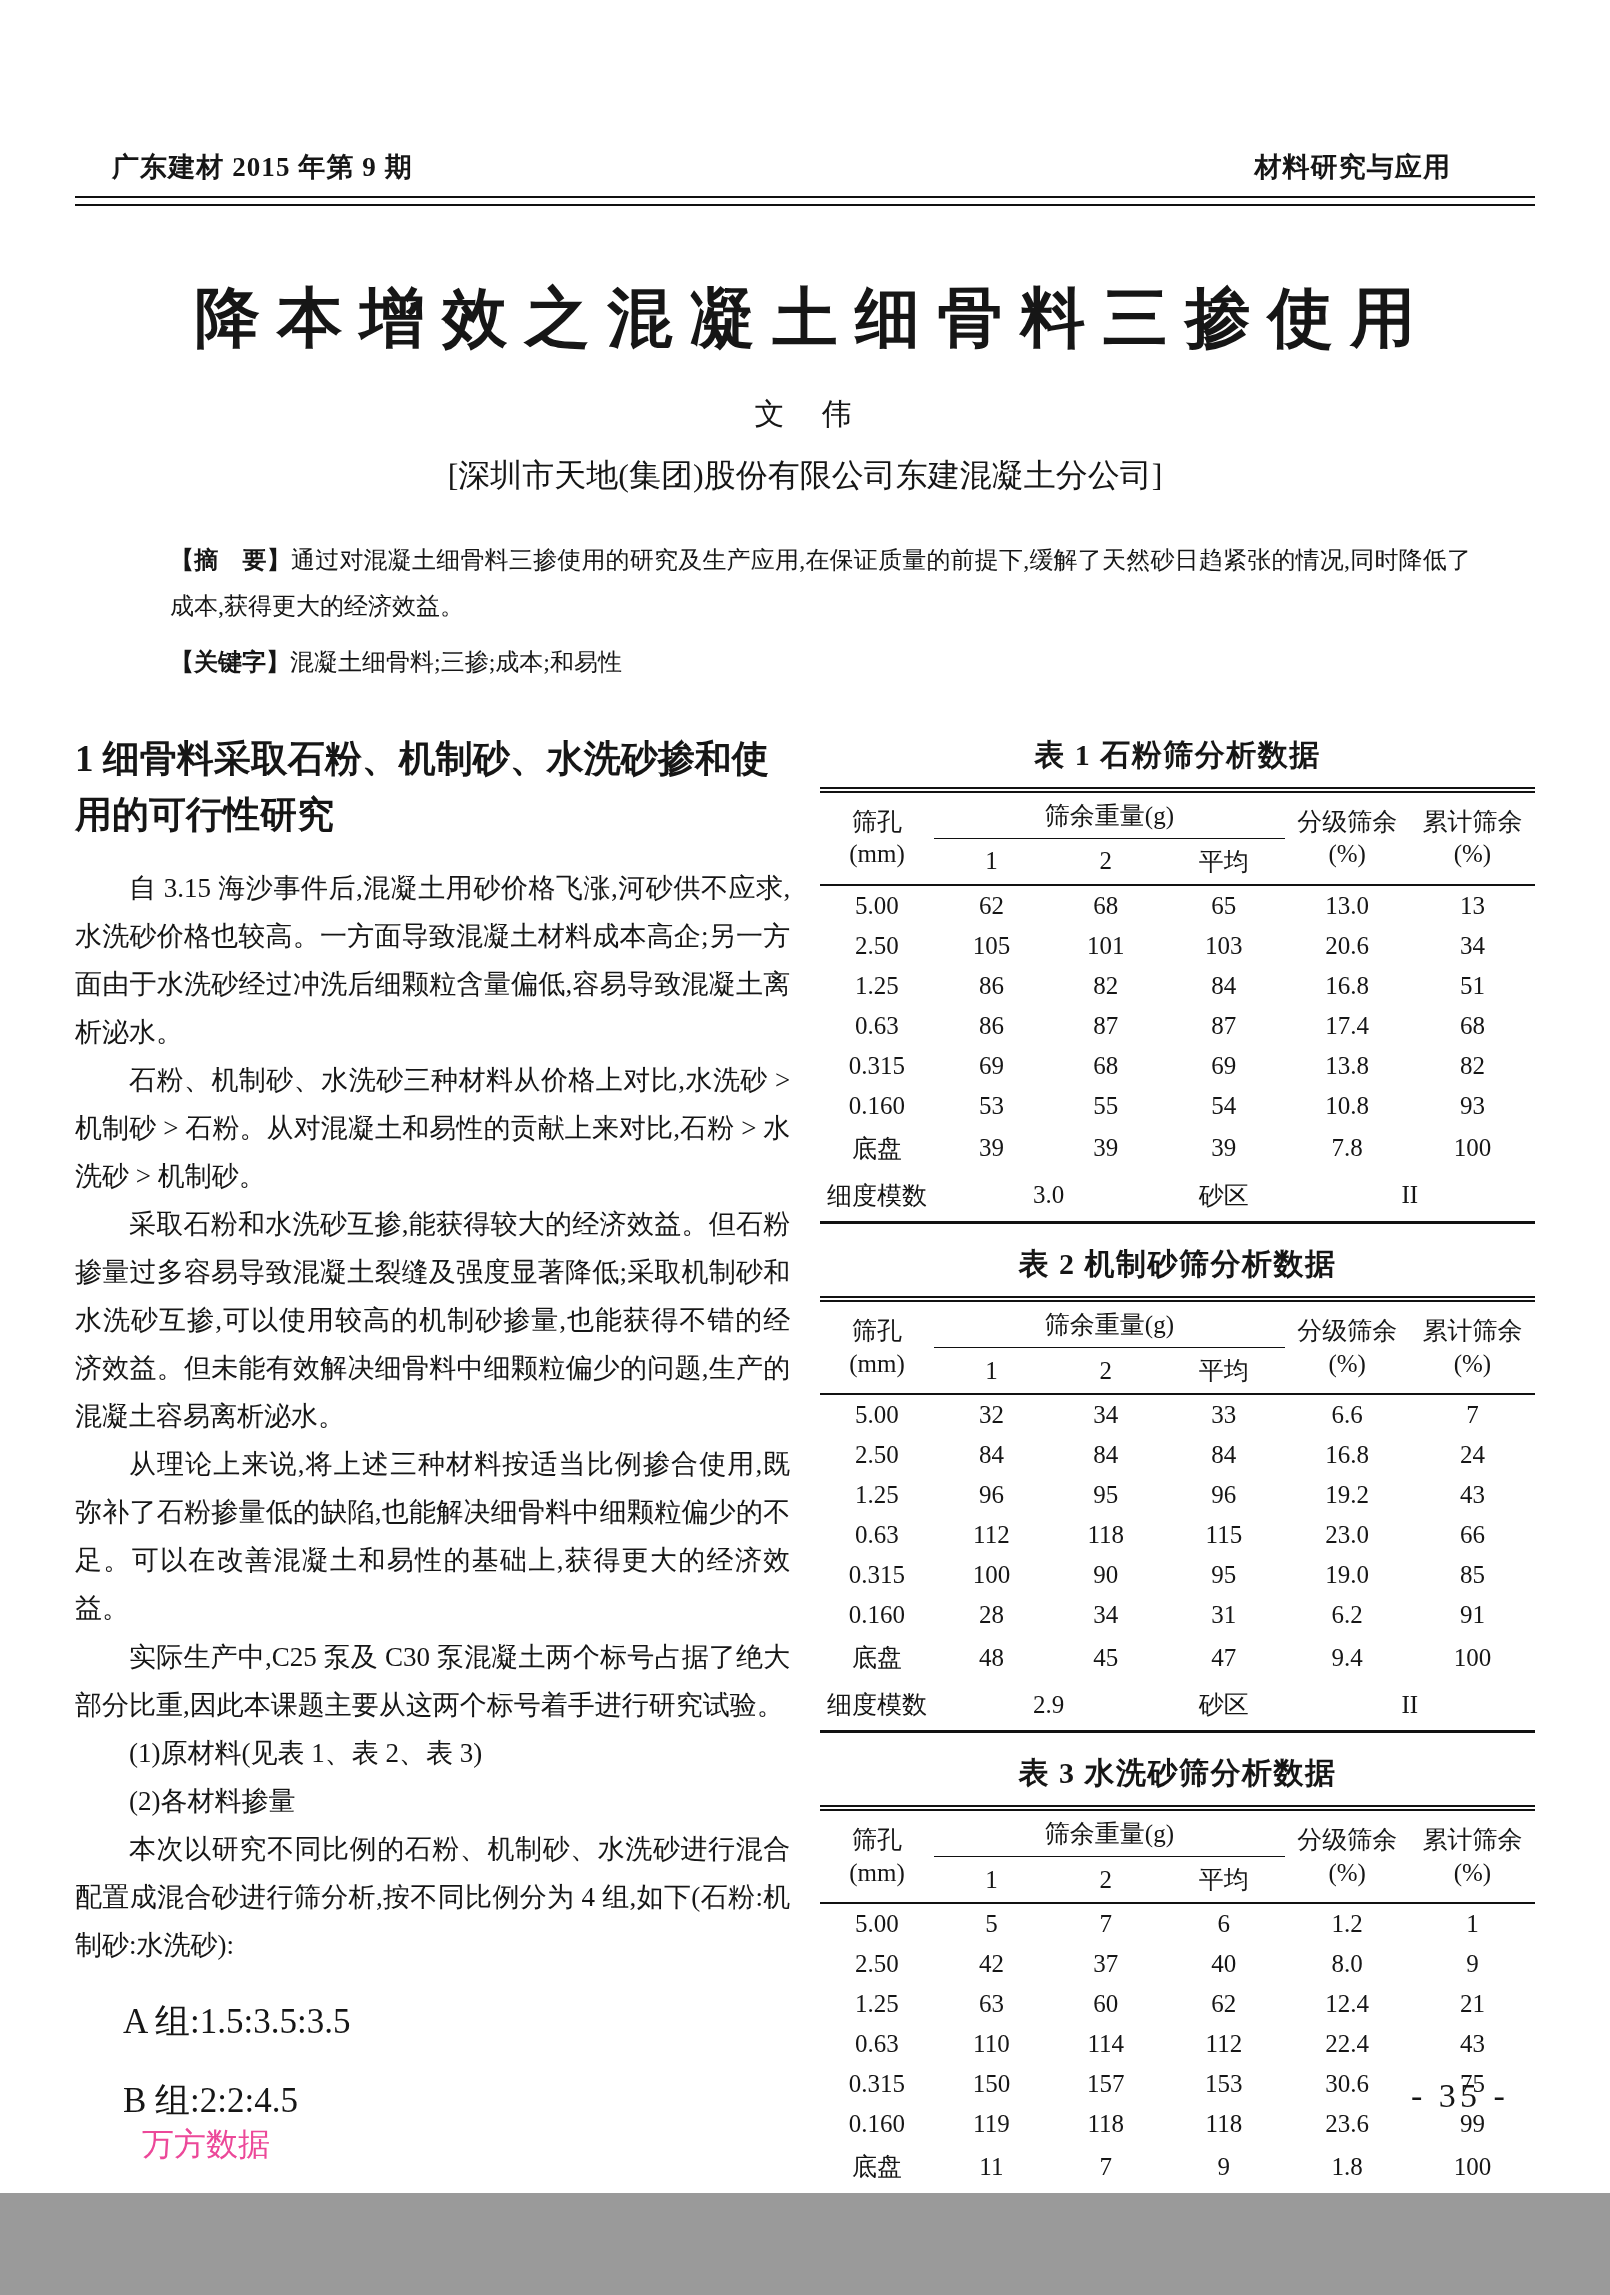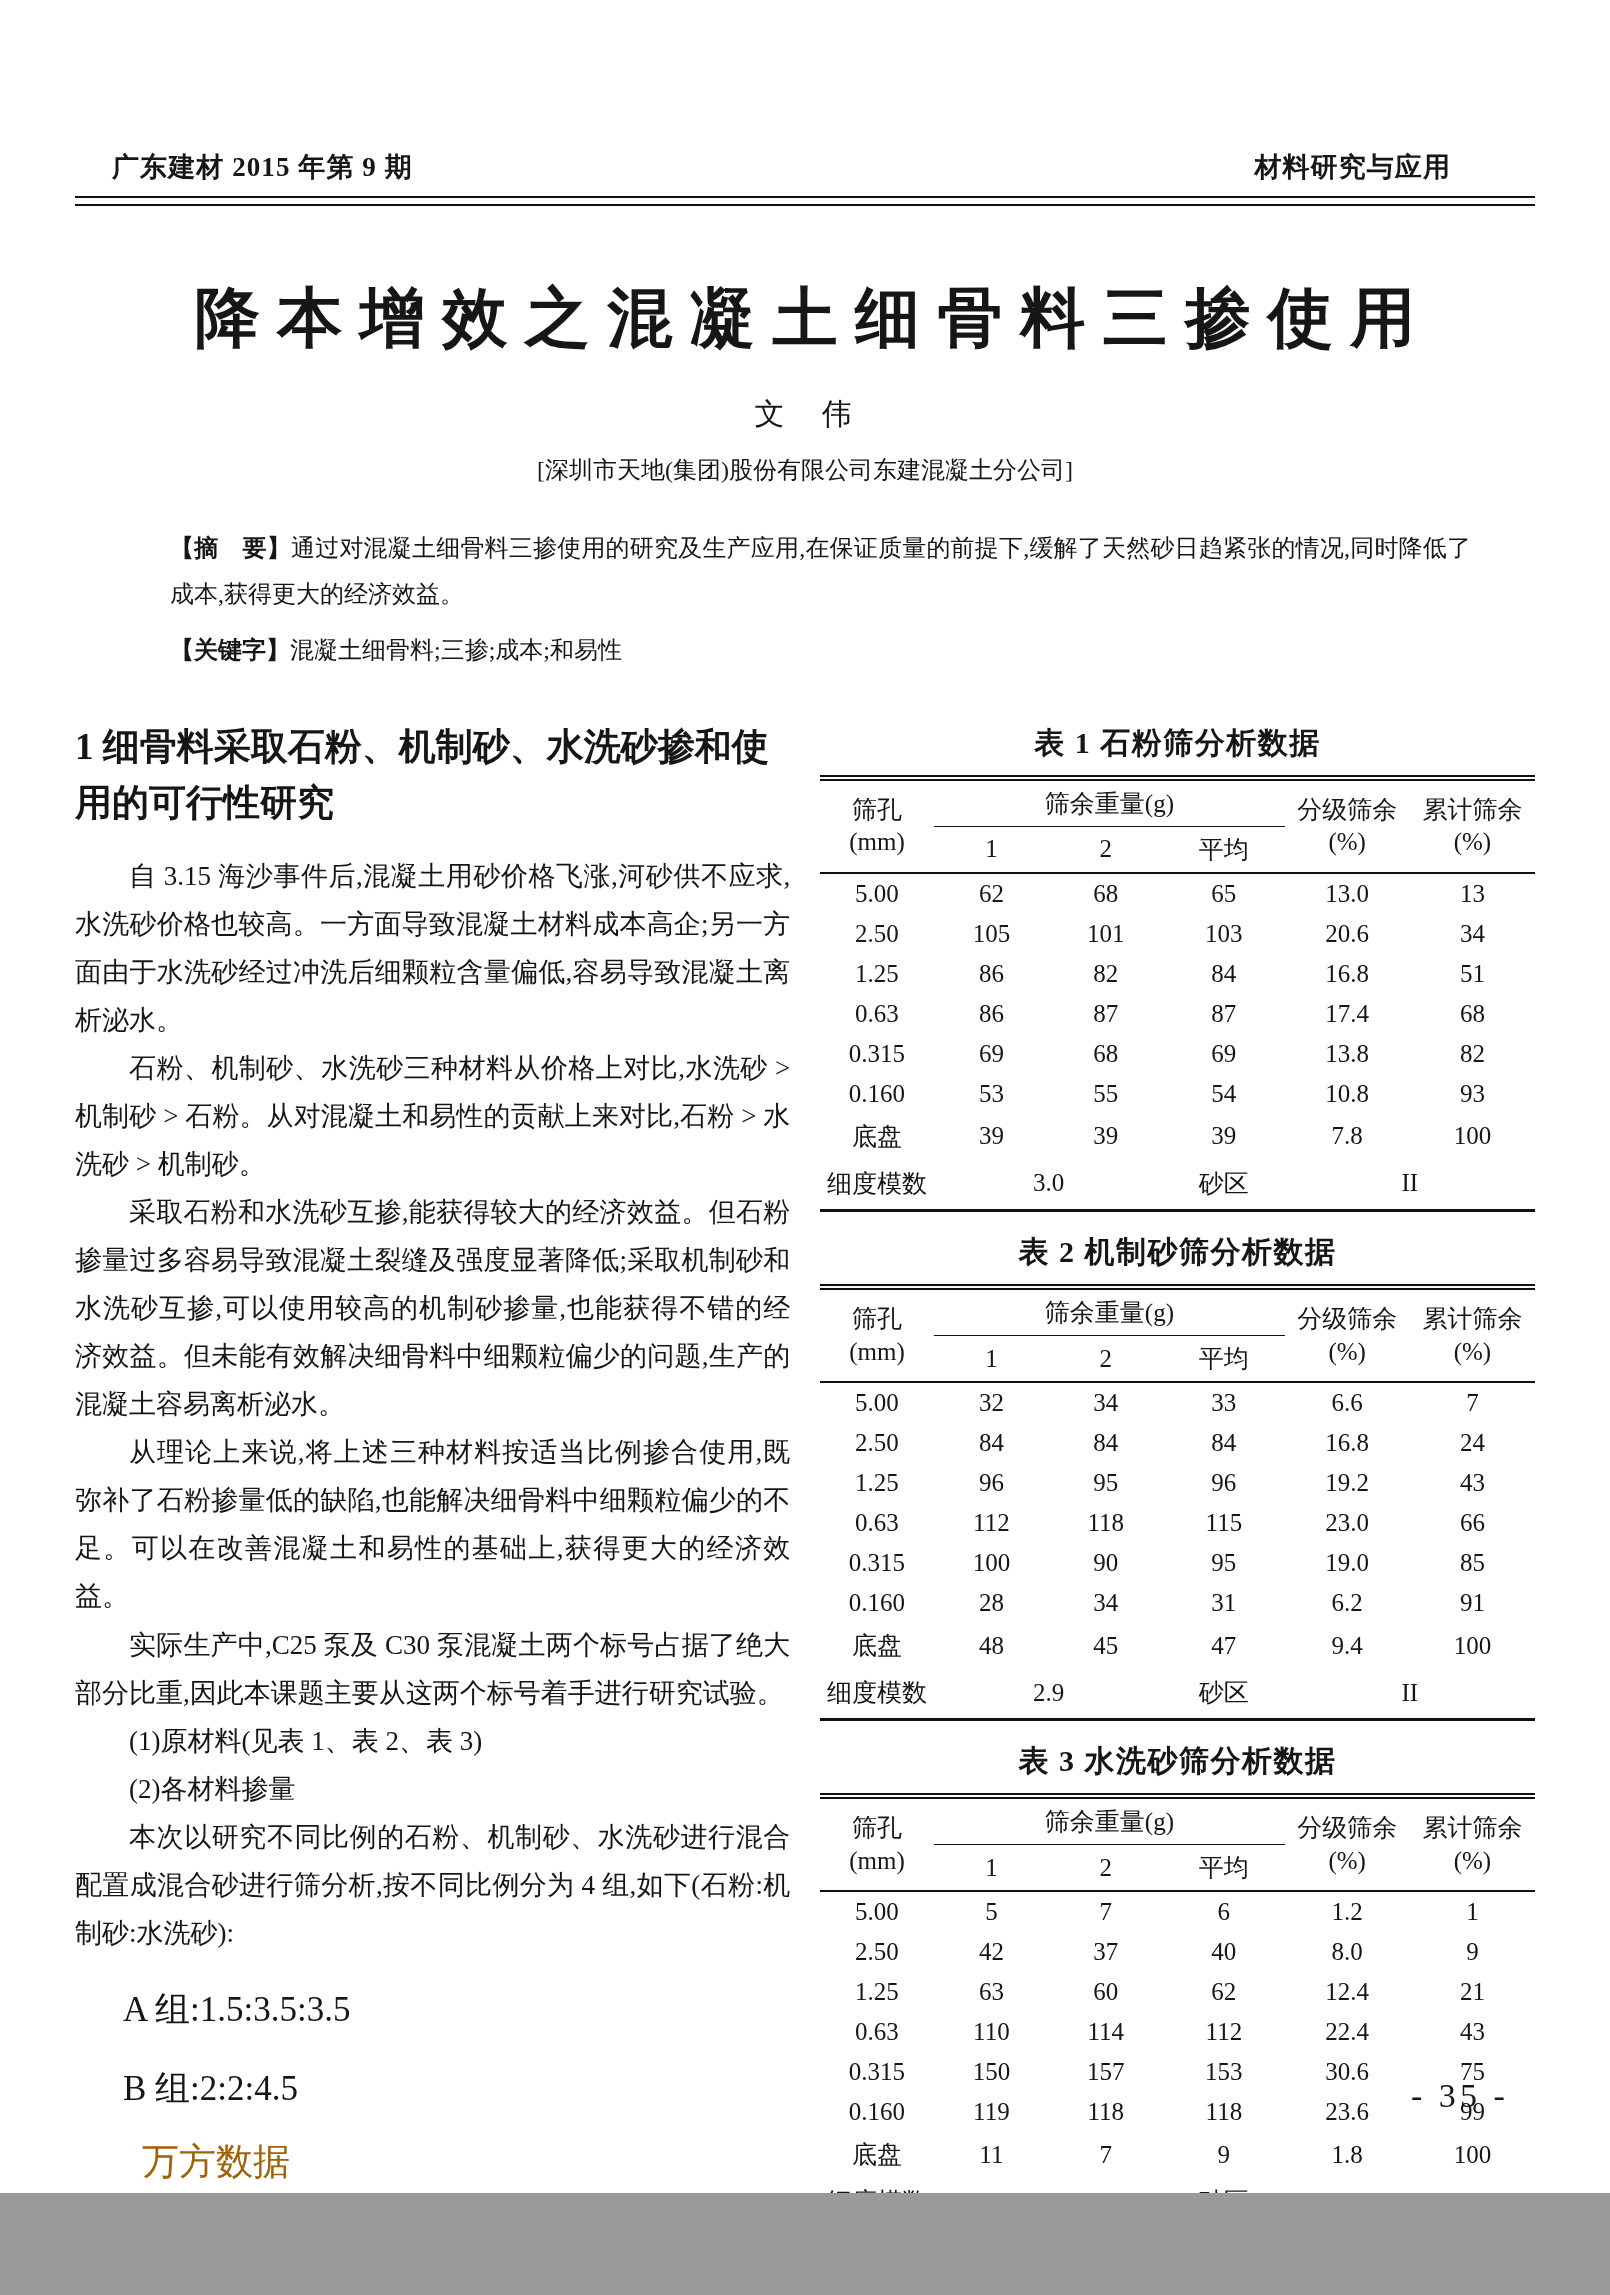--- a/index.html
+++ b/index.html
@@ -19,21 +19,21 @@
     margin-top:10.7px; height:6.7px;
     border-top:2.7px solid #101010; border-bottom:2.7px solid #101010;
   }
   
   .article-title {
     margin:75px 0 0; text-align:center;
     font-size:65px; font-weight:700; letter-spacing:0.27em; text-indent:0.27em;
     line-height:1.15;
   }
   .author  { margin-top:38px; text-align:center; font-size:30px; letter-spacing:0.12em; }
-  .affiliation { margin-top:19px; text-align:center; font-size:24px; }
+  .affiliation { margin-top:19px; text-align:center; font-size:32px; }
   .abstract-block { margin:40px 64px 0 95px; font-size:24px; line-height:1.9; text-align:justify; }
   .abstract-block p { margin:0; }
   .abstract-block p + p { margin-top:10.7px; }
   .ab-label { font-weight:700; }
   
   .columns { display:flex; gap:29.5px; margin-top:43px; }
   .col { flex:1 1 0; min-width:0; }
   .section-title { font-size:37px; font-weight:600; line-height:1.5; margin:2.7px 0 21.5px; }
   .section-title.second { margin-top:31px; }
   .para { font-size:27px; line-height:1.78; text-indent:2em; margin:0; text-align:justify; }
@@ -50,21 +50,21 @@
   }
   table.sieve th, table.sieve td { font-weight:400; text-align:center; padding:6px 0; }
   table.sieve .pre { white-space:pre-line; line-height:1.3; }
   table.sieve .grp { border-bottom:1.3px solid #111; }
   table.sieve .hb  { border-bottom:2px solid #111; }
   table.sieve tfoot td { padding:8px 0 9.4px; }
   .c-sieve { width:16%; } .c-n { width:16%; } .c-avg { width:17%; } .c-pct { width:17.5%; }
   .right-notes { margin-top:4px; }
   
   .page-number { position:absolute; right:101px; bottom:78px; font-size:34px; letter-spacing:0.12em; }
-  .watermark { position:absolute; left:142px; bottom:6px; font-size:37px; color:#a16207; }
+  .watermark { position:absolute; left:142px; bottom:26px; font-size:32px; color:#ec4899; }
 </style>
 </head>
 <body>
 
 <div class="page">
 
   <div class="running-head">
     <span>广东建材 2015 年第 9 期</span>
     <span>材料研究与应用</span>
   </div>

